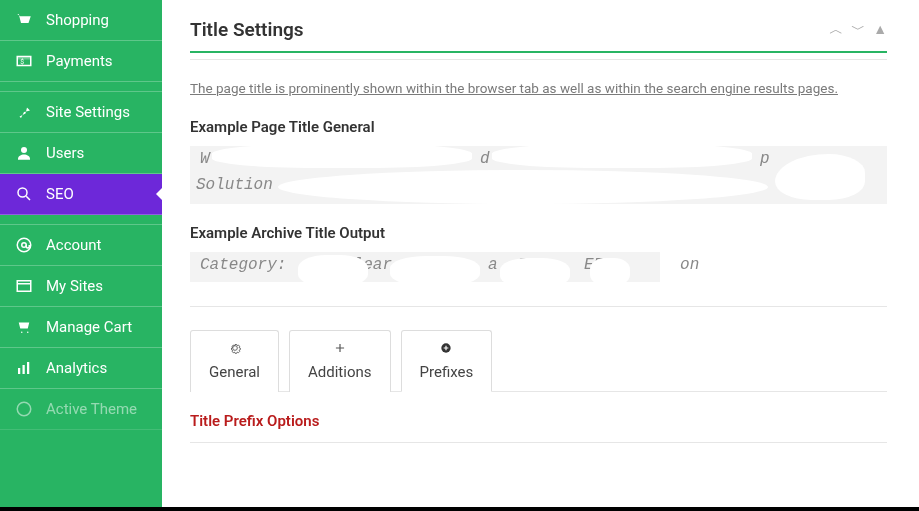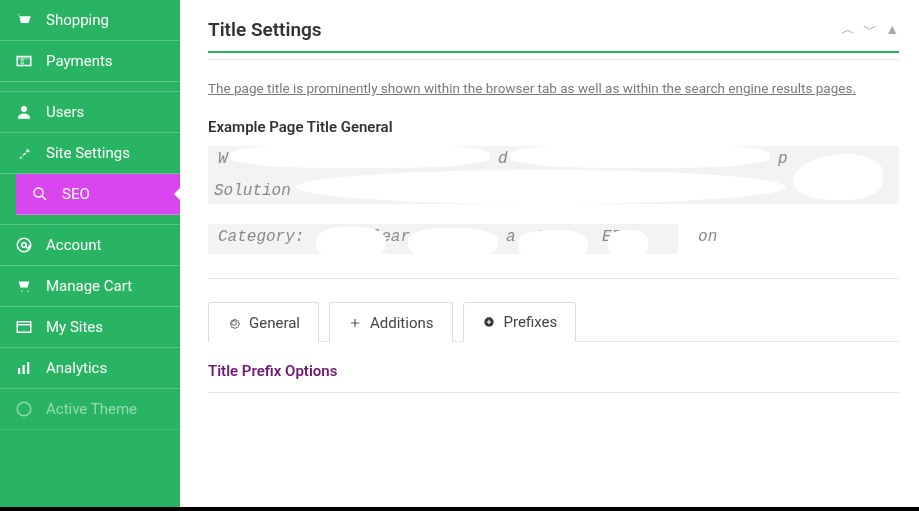--- a/index.html
+++ b/index.html
@@ -1,41 +1,41 @@
 <!DOCTYPE html>
 <html><head>
 <meta charset="utf-8">
 <style>
 * { margin: 0; padding: 0; box-sizing: border-box; }
 body { font-family: -apple-system, BlinkMacSystemFont, "Segoe UI", Roboto, sans-serif; font-size: 14px; background: #fff; width: 919px; height: 511px; overflow: hidden; position: relative; }
 .container { display: flex; height: 100%; border-bottom: 4px solid #000; }
-.sidebar { width: 180px; background: #28b463; color: #fff; display: flex; flex-direction: column; flex-shrink: 0; }
+.sidebar { width: 162px; background: #28b463; color: #fff; display: flex; flex-direction: column; flex-shrink: 0; }
 .sidebar-item { display: flex; align-items: center; padding: 10px 14px; border-bottom: 1px solid rgba(255,255,255,0.25); cursor: pointer; font-size: 15px; }
-.sidebar-item.active { background: #d946ef; position: relative; margin-left: 16px; }
+.sidebar-item.active { background: #6d28d9; position: relative; }
 .sidebar-item.active::after { content: ""; position: absolute; right: 0; top: 50%; transform: translateY(-50%); width: 0; height: 0; border-top: 6px solid transparent; border-bottom: 6px solid transparent; border-right: 6px solid #fff; }
 .sidebar-item .icon { width: 20px; height: 20px; margin-right: 12px; display: inline-flex; align-items: center; justify-content: center; flex-shrink: 0; }
 .sidebar-item .icon svg { width: 18px; height: 18px; fill: #fff; }
 .sidebar-divider { height: 10px; background: transparent; border-bottom: 1px solid rgba(255,255,255,0.25); }
 .sidebar-item.faded { opacity: 0.5; }
-.main { flex: 1; background: #fff; padding: 0 20px 0 28px; overflow: hidden; }
+.main { flex: 1; background: #fff; padding: 0 32px 0 28px; overflow: hidden; }
 .panel { background: #fff; padding-top: 18px; }
 .panel-header { display: flex; align-items: center; justify-content: space-between; border-bottom: 2px solid #28b463; padding-bottom: 10px; margin-bottom: 6px; }
 .panel-title { font-size: 19px; font-weight: 600; color: #333; }
 .panel-controls { display: flex; gap: 8px; color: #aaa; }
 .panel-controls span { cursor: pointer; font-size: 14px; }
 .panel-sep { border-bottom: 1px solid #e6e6e6; margin: 6px 0 20px 0; }
 .desc { color: #7a7a7a; font-size: 13.5px; margin-bottom: 22px; text-decoration: underline; }
 .section-label { font-size: 15px; font-weight: 600; color: #333; margin-bottom: 10px; }
 .example-box { background: #f3f3f3; color: #888; font-family: "Courier New", monospace; font-style: italic; font-size: 16px; padding: 6px 10px; margin-bottom: 20px; position: relative; }
 .example-box .cover { background: #fff; position: absolute; border-radius: 40%; }
 .tabs { display: flex; gap: 10px; margin: 22px 0 6px 0; border-bottom: 1px solid #e6e6e6; }
-.tab { border: 1px solid #ddd; border-bottom: none; background: #fff; padding: 10px 18px; display: flex; align-items: center; gap: 8px; cursor: pointer; color: #444; font-size: 15px; border-radius: 3px 3px 0 0; position: relative; top: 1px; }
+.tab { border: 1px solid #ddd; border-bottom: none; background: #fff; padding: 10px 18px; display: flex; align-items: center; gap: 8px; cursor: pointer; color: #444; font-size: 15px; border-radius: 3px 3px 0 0; position: relative; top: 1px; flex-direction: column; }
 .tab.active { border-bottom: 1px solid #fff; font-weight: 400; }
 .tab svg { width: 14px; height: 14px; fill: #555; }
-.sub-label { font-size: 15px; font-weight: 600; color: #701a75; margin: 20px 0 12px 0; }
+.sub-label { font-size: 15px; font-weight: 600; color: #b91c1c; margin: 20px 0 12px 0; }
 </style>
 </head>
 <body>
 
 <div class="container">
   <nav class="sidebar">
     <div class="sidebar-item">
       <span class="icon">
           <svg viewBox="0 0 24 24">
             <path d="M3 4h2l3 12h10l3-9H7"></path>
@@ -50,33 +50,33 @@
             <rect x="3" y="6" width="18" height="12" fill="none" stroke="#fff" stroke-width="2"></rect>
             <text x="7" y="16" font-size="9" fill="#fff">$</text>
           </svg>
         </span>
       <span>Payments</span>
     </div>
     <div class="sidebar-divider"></div>
     <div class="sidebar-item">
       <span class="icon">
           <svg viewBox="0 0 24 24">
+            <path d="M14 4l6 6-8 2-4 8-2-2 8-4 2-8-2-2z"></path>
+          </svg>
+        </span>
+      <span>Site Settings</span>
+    </div>
+    <div class="sidebar-item">
+      <span class="icon">
+          <svg viewBox="0 0 24 24">
             <circle cx="12" cy="8" r="4"></circle>
             <path d="M4 20c0-4 4-6 8-6s8 2 8 6v1H4z"></path>
           </svg>
         </span>
       <span>Users</span>
-    </div>
-    <div class="sidebar-item">
-      <span class="icon">
-          <svg viewBox="0 0 24 24">
-            <path d="M14 4l6 6-8 2-4 8-2-2 8-4 2-8-2-2z"></path>
-          </svg>
-        </span>
-      <span>Site Settings</span>
     </div>
     <div class="sidebar-item active">
       <span class="icon">
           <svg viewBox="0 0 24 24">
             <circle cx="10" cy="10" r="6" fill="none" stroke="#fff" stroke-width="2"></circle>
             <path d="M15 15l5 5" stroke="#fff" stroke-width="2"></path>
           </svg>
         </span>
       <span>SEO</span>
     </div>
@@ -87,33 +87,33 @@
             <circle cx="12" cy="12" r="9" fill="none" stroke="#fff" stroke-width="2"></circle>
             <circle cx="12" cy="12" r="3" fill="none" stroke="#fff" stroke-width="2"></circle>
             <path d="M15 12v2a2 2 0 004 0v-2" fill="none" stroke="#fff" stroke-width="2"></path>
           </svg>
         </span>
       <span>Account</span>
     </div>
     <div class="sidebar-item">
       <span class="icon">
           <svg viewBox="0 0 24 24">
-            <path d="M5 6h14l-2 8H7zM9 20a1 1 0 100-2 1 1 0 000 2zm8 0a1 1 0 100-2 1 1 0 000 2z"></path>
-          </svg>
-        </span>
-      <span>Manage Cart</span>
-    </div>
-    <div class="sidebar-item">
-      <span class="icon">
-          <svg viewBox="0 0 24 24">
             <rect x="3" y="5" width="18" height="14" fill="none" stroke="#fff" stroke-width="2"></rect>
             <path d="M3 9h18" stroke="#fff" stroke-width="2"></path>
           </svg>
         </span>
       <span>My Sites</span>
+    </div>
+    <div class="sidebar-item">
+      <span class="icon">
+          <svg viewBox="0 0 24 24">
+            <path d="M5 6h14l-2 8H7zM9 20a1 1 0 100-2 1 1 0 000 2zm8 0a1 1 0 100-2 1 1 0 000 2z"></path>
+          </svg>
+        </span>
+      <span>Manage Cart</span>
     </div>
     <div class="sidebar-item">
       <span class="icon">
           <svg viewBox="0 0 24 24">
             <rect x="4" y="12" width="3" height="8"></rect>
             <rect x="10" y="8" width="3" height="12"></rect>
             <rect x="16" y="4" width="3" height="16"></rect>
           </svg>
         </span>
       <span>Analytics</span>
@@ -140,27 +140,28 @@
       </div>
       <div class="panel-sep"></div>
 
       <p class="desc">The page title is prominently shown within the browser tab as well as within the search engine results pages.</p>
 
       <div class="section-label">Example Page Title General</div>
       <div class="example-box" style="height:58px;">
         <span style="position:absolute; left:10px; top:4px;">W</span>
         <span style="position:absolute; left:290px; top:4px;">d</span>
         <span style="position:absolute; left:570px; top:4px;">p</span>
-        <span style="position:absolute; left:6px; top:36px;">Solution</span>
+        <span style="position:absolute; left:6px; top:30px;">Solution</span>
         <div class="cover" style="left:22px; top:-2px; width:260px; height:24px;"></div>
         <div class="cover" style="left:302px; top:-2px; width:260px; height:24px;"></div>
         <div class="cover" style="left:585px; top:8px; width:90px; height:46px; border-top-left-radius:60%;"></div>
         <div class="cover" style="left:88px; top:24px; width:490px; height:34px; border-radius:50%;"></div>
       </div>
 
+      <div class="section-label">Example Archive Title Output</div>
       <div class="example-box" style="height:30px; width:470px;">
         <span style="position:absolute; left:10px; top:4px; white-space:pre;">Category:   E   lear          a  Sma    ERP       on</span>
         <div class="cover" style="left:108px; top:3px; width:70px; height:32px; border-radius:40%;"></div>
         <div class="cover" style="left:200px; top:4px; width:90px; height:30px; border-radius:40%;"></div>
         <div class="cover" style="left:310px; top:6px; width:70px; height:30px; border-radius:40%;"></div>
         <div class="cover" style="left:400px; top:6px; width:40px; height:28px; border-radius:40%;"></div>
       </div>
 
       <div style="border-bottom:1px solid #e6e6e6; margin-top:24px;"></div>
 

